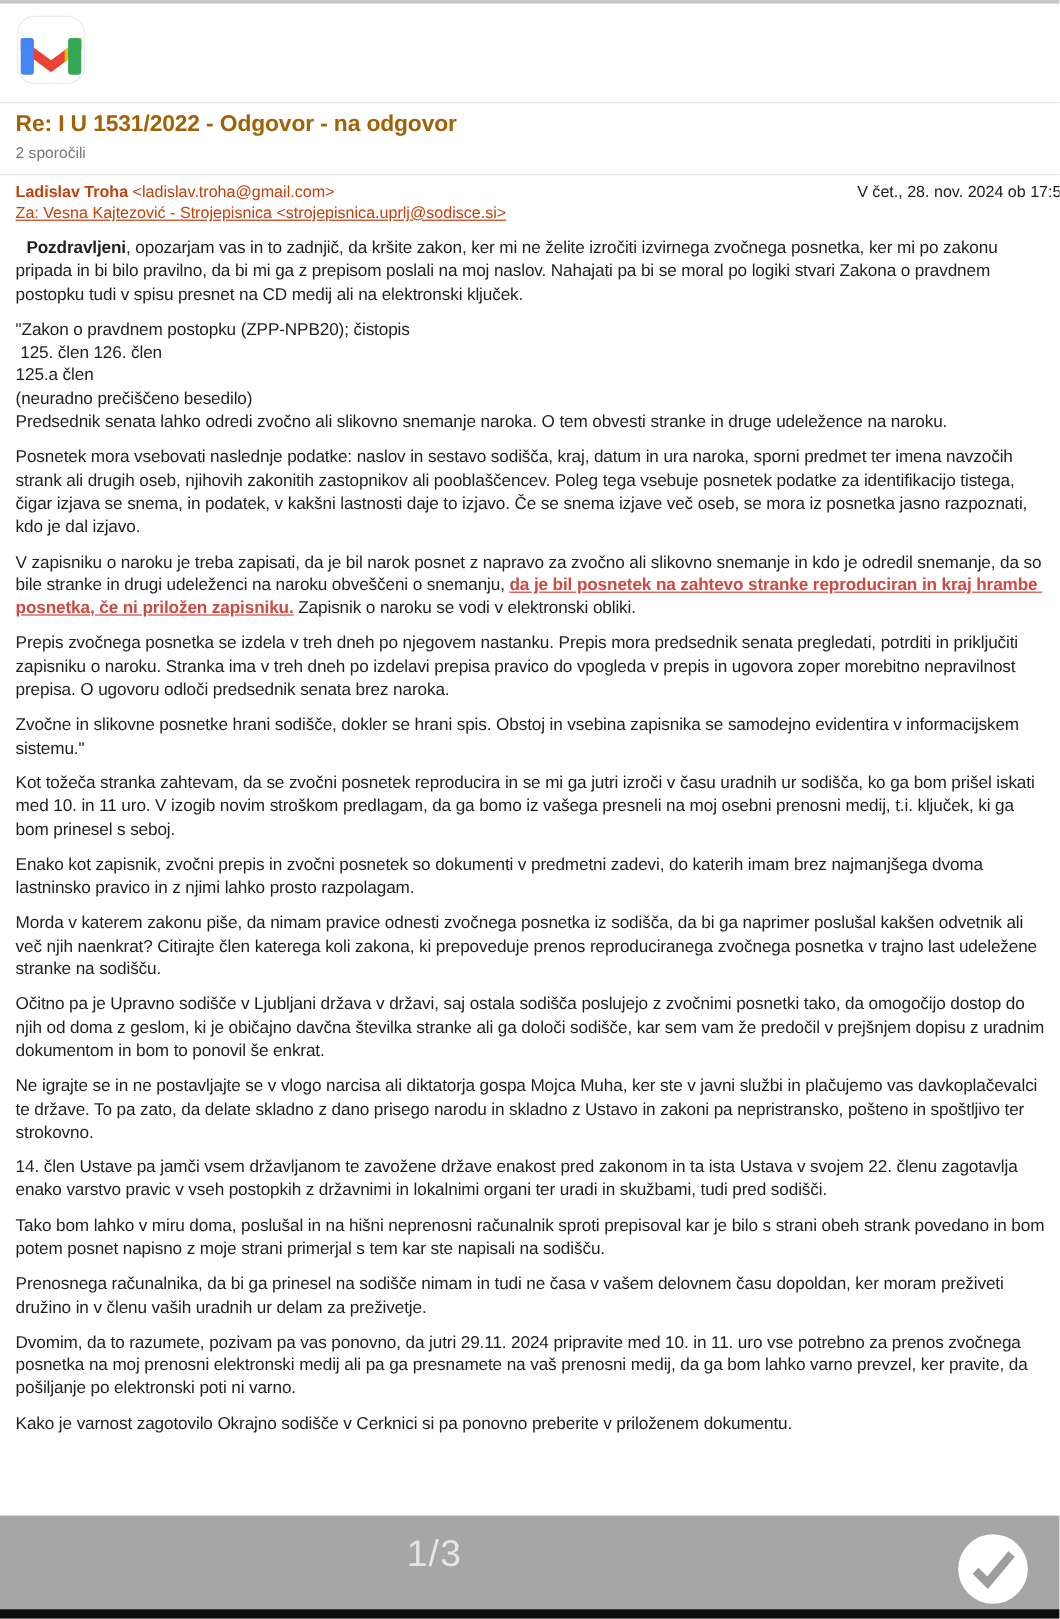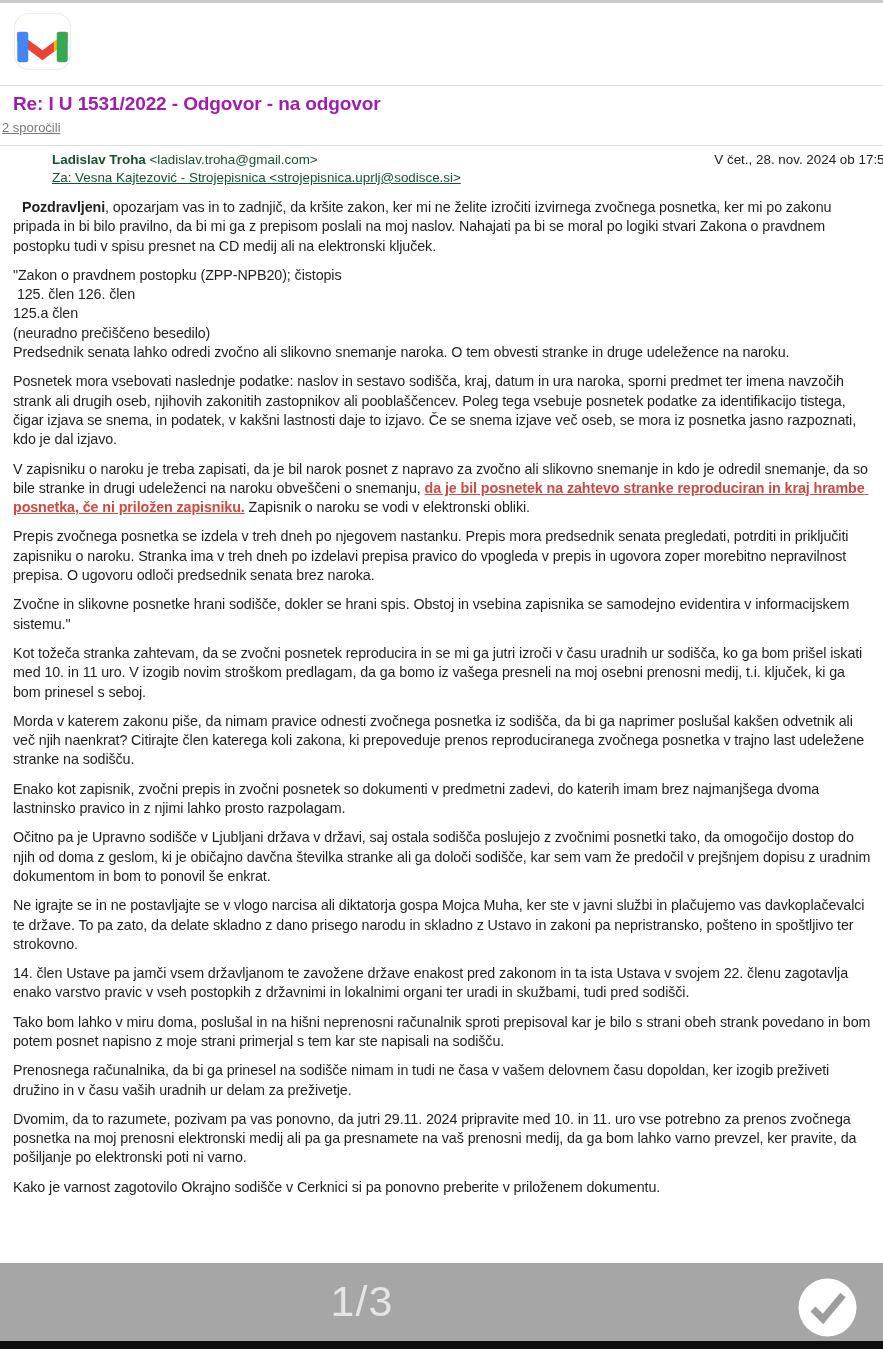--- a/index.html
+++ b/index.html
@@ -14,28 +14,28 @@
 
   .logo-wrap { position: absolute; top: 13px; left: 14px; width: 57px; height: 57px; }
   .logo-wrap svg { width: 57px; height: 57px; }
 
   .divider { position: absolute; left: 0; width: 883px; height: 1px; background: #e0e0e0; }
   .divider-1 { top: 85px; }
   .divider-2 { top: 145px; }
 
   .subject {
     position: absolute; top: 93px; left: 13px;
-    font-size: 19px; font-weight: bold; color: #a21caf; letter-spacing: -0.1px;
+    font-size: 19px; font-weight: bold; color: #a16207; letter-spacing: -0.1px;
   }
   .msg-count {
-    position: absolute; top: 120px; left: 2px;
-    font-size: 13px; color: #777777; text-decoration: underline;
+    position: absolute; top: 120px; left: 13px;
+    font-size: 13px; color: #777777;
   }
 
-  .hdr-line { position: absolute; left: 13px; font-size: 13.4px; color: #14532d; white-space: nowrap; margin-left: 39px; }
+  .hdr-line { position: absolute; left: 13px; font-size: 13.4px; color: #c2410c; white-space: nowrap; }
   .hdr-from { top: 152px; }
   .hdr-from b { font-weight: bold; }
   .hdr-to { top: 170px; text-decoration: underline; }
   .hdr-date {
     position: absolute; top: 152px; right: -9px;
     font-size: 13.4px; color: #202020; white-space: nowrap;
   }
 
   .email-body {
     position: absolute; top: 198px; left: 13px; width: 858px;
@@ -49,21 +49,21 @@
   .seg-red-underline-bold {
     color: #cf4943; font-weight: bold; text-decoration: underline;
   }
 
   .footer-bar {
     position: absolute; top: 1263px; left: 0; width: 883px; height: 78px;
     background: #a6a6a6;
   }
   .page-indicator {
     position: absolute; top: 1277px; left: 0; width: 724px;
-    text-align: center; font-size: 43px; color: #e5e5e5; font-weight: 400;
+    text-align: center; font-size: 31px; color: #e5e5e5; font-weight: 400;
     letter-spacing: 1px;
   }
   .confirm-button {
     position: absolute; top: 1278px; left: 798px; width: 59px; height: 59px;
     border: none; background: transparent; padding: 0; cursor: pointer;
   }
   .confirm-button svg { width: 59px; height: 59px; display: block; }
   .bottom-strip { position: absolute; top: 1341px; left: 0; width: 883px; height: 8px; background: #0d0d0d; }
 </style>
 </head>
@@ -99,27 +99,27 @@
     <p class="para"><span class="seg-normal">"Zakon o pravdnem postopku (ZPP-NPB20); čistopis
  125. člen 126. člen
 125.a člen
 (neuradno prečiščeno besedilo)
 Predsednik senata lahko odredi zvočno ali slikovno snemanje naroka. O tem obvesti stranke in druge udeležence na naroku.</span></p>
     <p class="para"><span class="seg-normal">Posnetek mora vsebovati naslednje podatke: naslov in sestavo sodišča, kraj, datum in ura naroka, sporni predmet ter imena navzočih strank ali drugih oseb, njihovih zakonitih zastopnikov ali pooblaščencev. Poleg tega vsebuje posnetek podatke za identifikacijo tistega, čigar izjava se snema, in podatek, v kakšni lastnosti daje to izjavo. Če se snema izjave več oseb, se mora iz posnetka jasno razpoznati, kdo je dal izjavo.</span></p>
     <p class="para"><span class="seg-normal">V zapisniku o naroku je treba zapisati, da je bil narok posnet z napravo za zvočno ali slikovno snemanje in kdo je odredil snemanje, da so bile stranke in drugi udeleženci na naroku obveščeni o snemanju, </span><span class="seg-red-underline-bold">da je bil posnetek na zahtevo stranke reproduciran in kraj hrambe posnetka, če ni priložen zapisniku.</span><span class="seg-normal"> Zapisnik o naroku se vodi v elektronski obliki.</span></p>
     <p class="para"><span class="seg-normal">Prepis zvočnega posnetka se izdela v treh dneh po njegovem nastanku. Prepis mora predsednik senata pregledati, potrditi in priključiti zapisniku o naroku. Stranka ima v treh dneh po izdelavi prepisa pravico do vpogleda v prepis in ugovora zoper morebitno nepravilnost prepisa. O ugovoru odloči predsednik senata brez naroka.</span></p>
     <p class="para"><span class="seg-normal">Zvočne in slikovne posnetke hrani sodišče, dokler se hrani spis. Obstoj in vsebina zapisnika se samodejno evidentira v informacijskem sistemu."</span></p>
     <p class="para"><span class="seg-normal">Kot tožeča stranka zahtevam, da se zvočni posnetek reproducira in se mi ga jutri izroči v času uradnih ur sodišča, ko ga bom prišel iskati med 10. in 11 uro. V izogib novim stroškom predlagam, da ga bomo iz vašega presneli na moj osebni prenosni medij, t.i. ključek, ki ga bom prinesel s seboj.</span></p>
+    <p class="para"><span class="seg-normal">Enako kot zapisnik, zvočni prepis in zvočni posnetek so dokumenti v predmetni zadevi, do katerih imam brez najmanjšega dvoma lastninsko pravico in z njimi lahko prosto razpolagam.</span></p>
     <p class="para"><span class="seg-normal">Morda v katerem zakonu piše, da nimam pravice odnesti zvočnega posnetka iz sodišča, da bi ga naprimer poslušal kakšen odvetnik ali več njih naenkrat? Citirajte člen katerega koli zakona, ki prepoveduje prenos reproduciranega zvočnega posnetka v trajno last udeležene stranke na sodišču.</span></p>
-    <p class="para"><span class="seg-normal">Enako kot zapisnik, zvočni prepis in zvočni posnetek so dokumenti v predmetni zadevi, do katerih imam brez najmanjšega dvoma lastninsko pravico in z njimi lahko prosto razpolagam.</span></p>
     <p class="para"><span class="seg-normal">Očitno pa je Upravno sodišče v Ljubljani država v državi, saj ostala sodišča poslujejo z zvočnimi posnetki tako, da omogočijo dostop do njih od doma z geslom, ki je običajno davčna številka stranke ali ga določi sodišče, kar sem vam že predočil v prejšnjem dopisu z uradnim dokumentom in bom to ponovil še enkrat.</span></p>
     <p class="para"><span class="seg-normal">Ne igrajte se in ne postavljajte se v vlogo narcisa ali diktatorja gospa Mojca Muha, ker ste v javni službi in plačujemo vas davkoplačevalci te države. To pa zato, da delate skladno z dano prisego narodu in skladno z Ustavo in zakoni pa nepristransko, pošteno in spoštljivo ter strokovno.</span></p>
     <p class="para"><span class="seg-normal">14. člen Ustave pa jamči vsem državljanom te zavožene države enakost pred zakonom in ta ista Ustava v svojem 22. členu zagotavlja enako varstvo pravic v vseh postopkih z državnimi in lokalnimi organi ter uradi in skužbami, tudi pred sodišči.</span></p>
     <p class="para"><span class="seg-normal">Tako bom lahko v miru doma, poslušal in na hišni neprenosni računalnik sproti prepisoval kar je bilo s strani obeh strank povedano in bom potem posnet napisno z moje strani primerjal s tem kar ste napisali na sodišču.</span></p>
-    <p class="para"><span class="seg-normal">Prenosnega računalnika, da bi ga prinesel na sodišče nimam in tudi ne časa v vašem delovnem času dopoldan, ker izogib preživeti družino in v času vaših uradnih ur delam za preživetje.</span></p>
+    <p class="para"><span class="seg-normal">Prenosnega računalnika, da bi ga prinesel na sodišče nimam in tudi ne časa v vašem delovnem času dopoldan, ker moram preživeti družino in v členu vaših uradnih ur delam za preživetje.</span></p>
     <p class="para"><span class="seg-normal">Dvomim, da to razumete, pozivam pa vas ponovno, da jutri 29.11. 2024 pripravite med 10. in 11. uro vse potrebno za prenos zvočnega posnetka na moj prenosni elektronski medij ali pa ga presnamete na vaš prenosni medij, da ga bom lahko varno prevzel, ker pravite, da pošiljanje po elektronski poti ni varno.</span></p>
     <p class="para"><span class="seg-normal">Kako je varnost zagotovilo Okrajno sodišče v Cerknici si pa ponovno preberite v priloženem dokumentu.</span></p>
   </div>
 
 <div class="footer-bar"></div>
 <div class="page-indicator">1/3</div>
 <button class="confirm-button">
   <svg viewBox="0 0 59 59">
     <circle cx="29.5" cy="29.5" r="29" fill="#ffffff"></circle>
     <path d="M15 31 L25 41 L45 17" fill="none" stroke="#9d9d9d" stroke-width="7"></path>

